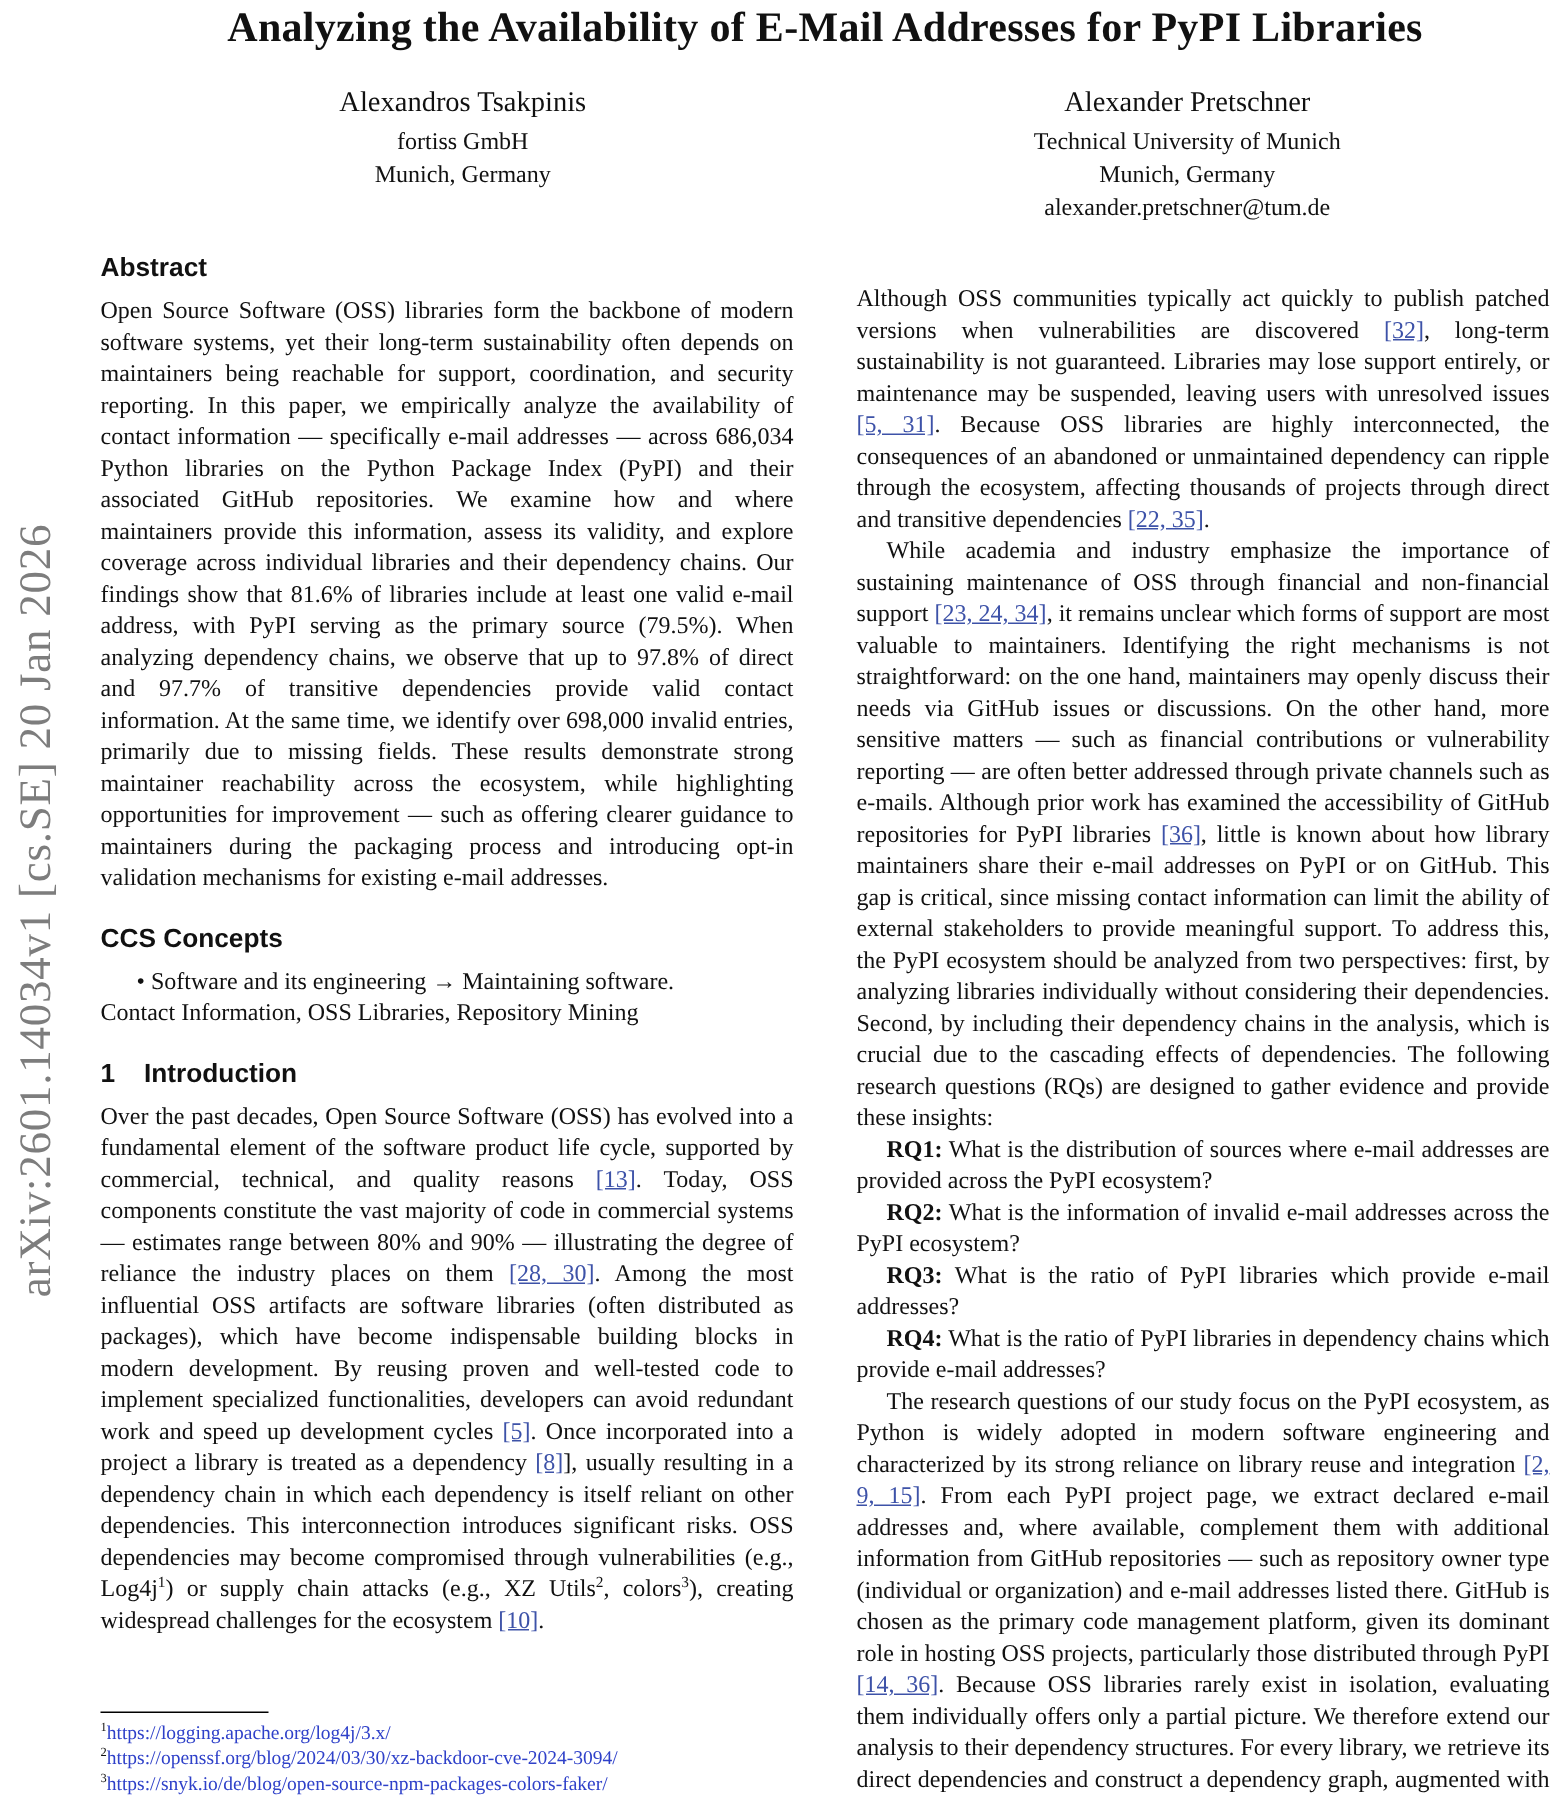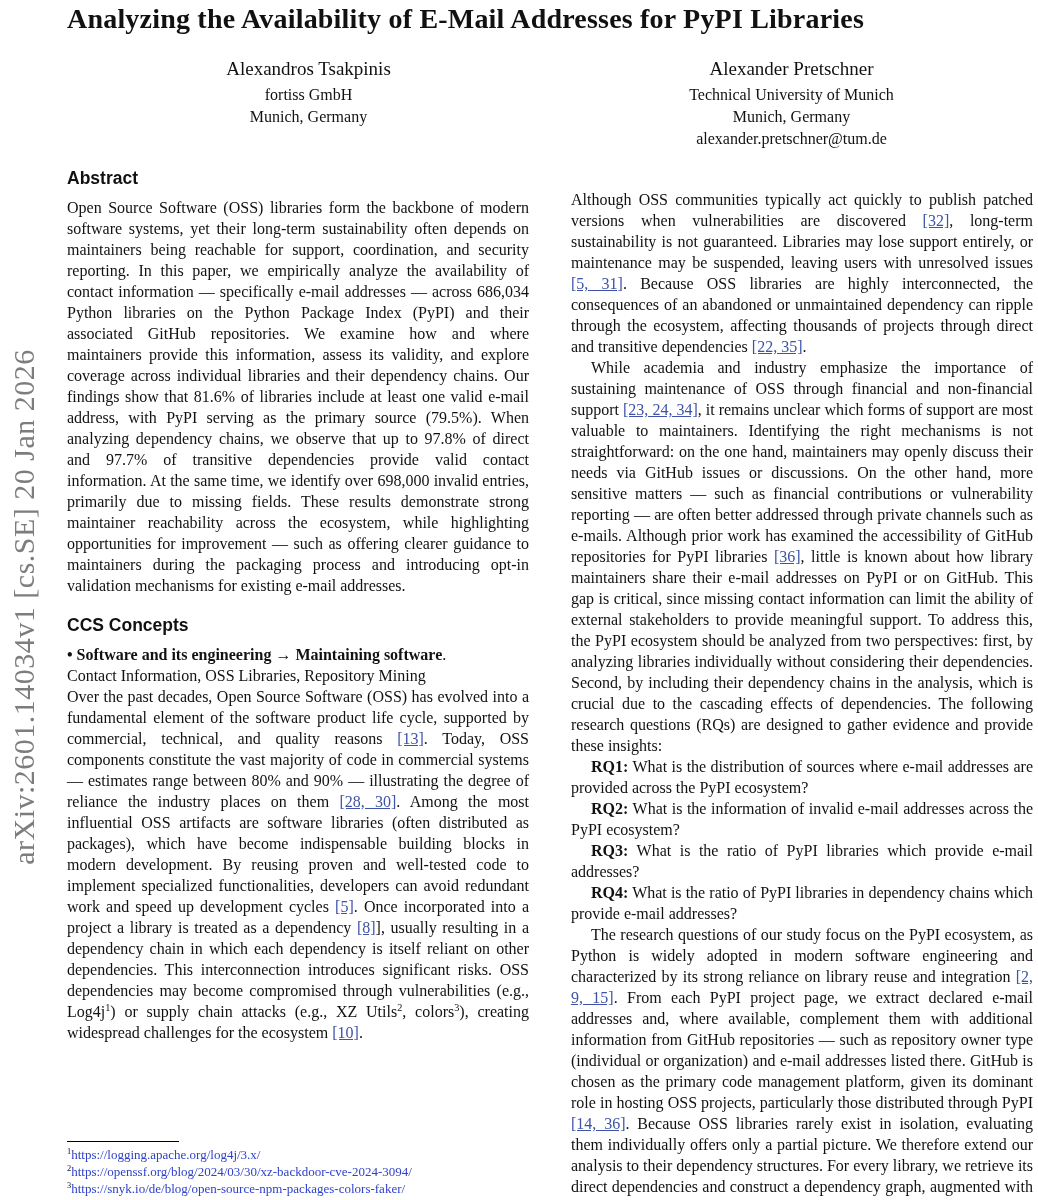--- a/index.html
+++ b/index.html
@@ -32,20 +32,21 @@
     font-size: 30px;
     letter-spacing: 0.5px;
     color: var(--arxiv-color, #7d7d7d);
     font-family: "Liberation Serif", serif;
   }
   .paper-title {
     margin: 0;
     padding-top: 1px;
     font-size: 28px;
     font-weight: bold;
+    text-align: center;
     white-space: nowrap;
     letter-spacing: 0.2px;
   }
   .authors {
     display: flex;
     margin-top: 22px;
     text-align: center;
   }
   .author {
     flex: 1 1 0;
@@ -94,21 +95,22 @@
     margin: 0;
   }
   p.indent {
     text-indent: 20px;
   }
   .seg-cite {
     color: var(--cite-color, #3d52a8);
     text-decoration: underline;
   }
   .seg-bold {
-    font-weight: bold;
+    font-weight: normal;
+    margin-left: 24px;
   }
   sup {
     font-size: 64%;
     line-height: 0;
     vertical-align: super;
   }
   .footnotes {
     position: absolute;
     left: 67px;
     top: 1141px;
@@ -158,20 +160,21 @@
 
     <div class="col col-left">
       <h2 class="section first">Abstract</h2>
       <p>Open Source Software (OSS) libraries form the backbone of modern software systems, yet their long-term sustainability often depends on maintainers being reachable for support, coordination, and security reporting. In this paper, we empirically analyze the availability of contact information — specifically e-mail addresses — across 686,034 Python libraries on the Python Package Index (PyPI) and their associated GitHub repositories. We examine how and where maintainers provide this information, assess its validity, and explore coverage across individual libraries and their dependency chains. Our findings show that 81.6% of libraries include at least one valid e-mail address, with PyPI serving as the primary source (79.5%). When analyzing dependency chains, we observe that up to 97.8% of direct and 97.7% of transitive dependencies provide valid contact information. At the same time, we identify over 698,000 invalid entries, primarily due to missing fields. These results demonstrate strong maintainer reachability across the ecosystem, while highlighting opportunities for improvement — such as offering clearer guidance to maintainers during the packaging process and introducing opt-in validation mechanisms for existing e-mail addresses.</p>
 
       <h2 class="section">CCS Concepts</h2>
       <p><span class="seg-bold">• Software and its engineering → Maintaining software</span><span>.</span></p>
 
       <p>Contact Information, OSS Libraries, Repository Mining</p>
 
+      <h2 class="section"><span class="section-number">1</span><span>Introduction</span></h2>
       <p><span>Over the past decades, Open Source Software (OSS) has evolved into a fundamental element of the software product life cycle, supported by commercial, technical, and quality reasons </span><span class="seg-cite">[13]</span><span>. Today, OSS components constitute the vast majority of code in commercial systems — estimates range between 80% and 90% — illustrating the degree of reliance the industry places on them </span><span class="seg-cite">[28, 30]</span><span>. Among the most influential OSS artifacts are software libraries (often distributed as packages), which have become indispensable building blocks in modern development. By reusing proven and well-tested code to implement specialized functionalities, developers can avoid redundant work and speed up development cycles </span><span class="seg-cite">[5]</span><span>. Once incorporated into a project a library is treated as a dependency </span><span class="seg-cite">[8]</span><span>], usually resulting in a dependency chain in which each dependency is itself reliant on other dependencies. This interconnection introduces significant risks. OSS dependencies may become compromised through vulnerabilities (e.g., Log4j</span><sup class="seg-sup">1</sup><span>) or supply chain attacks (e.g., XZ Utils</span><sup class="seg-sup">2</sup><span>, colors</span><sup class="seg-sup">3</sup><span>), creating widespread challenges for the ecosystem </span><span class="seg-cite">[10]</span><span>.</span></p>
     </div>
 
     <div class="col col-right">
       <p><span>Although OSS communities typically act quickly to publish patched versions when vulnerabilities are discovered </span><span class="seg-cite">[32]</span><span>, long-term sustainability is not guaranteed. Libraries may lose support entirely, or maintenance may be suspended, leaving users with unresolved issues </span><span class="seg-cite">[5, 31]</span><span>. Because OSS libraries are highly interconnected, the consequences of an abandoned or unmaintained dependency can ripple through the ecosystem, affecting thousands of projects through direct and transitive dependencies </span><span class="seg-cite">[22, 35]</span><span>.</span></p>
       <p class="indent"><span>While academia and industry emphasize the importance of sustaining maintenance of OSS through financial and non-financial support </span><span class="seg-cite">[23, 24, 34]</span><span>, it remains unclear which forms of support are most valuable to maintainers. Identifying the right mechanisms is not straightforward: on the one hand, maintainers may openly discuss their needs via GitHub issues or discussions. On the other hand, more sensitive matters — such as financial contributions or vulnerability reporting — are often better addressed through private channels such as e-mails. Although prior work has examined the accessibility of GitHub repositories for PyPI libraries </span><span class="seg-cite">[36]</span><span>, little is known about how library maintainers share their e-mail addresses on PyPI or on GitHub. This gap is critical, since missing contact information can limit the ability of external stakeholders to provide meaningful support. To address this, the PyPI ecosystem should be analyzed from two perspectives: first, by analyzing libraries individually without considering their dependencies. Second, by including their dependency chains in the analysis, which is crucial due to the cascading effects of dependencies. The following research questions (RQs) are designed to gather evidence and provide these insights:</span></p>
 
       <p class="indent"><span class="rq-label">RQ1:</span> <span>What is the distribution of sources where e-mail addresses are provided across the PyPI ecosystem?</span></p>
       <p class="indent"><span class="rq-label">RQ2:</span> <span>What is the information of invalid e-mail addresses across the PyPI ecosystem?</span></p>
       <p class="indent"><span class="rq-label">RQ3:</span> <span>What is the ratio of PyPI libraries which provide e-mail addresses?</span></p>

